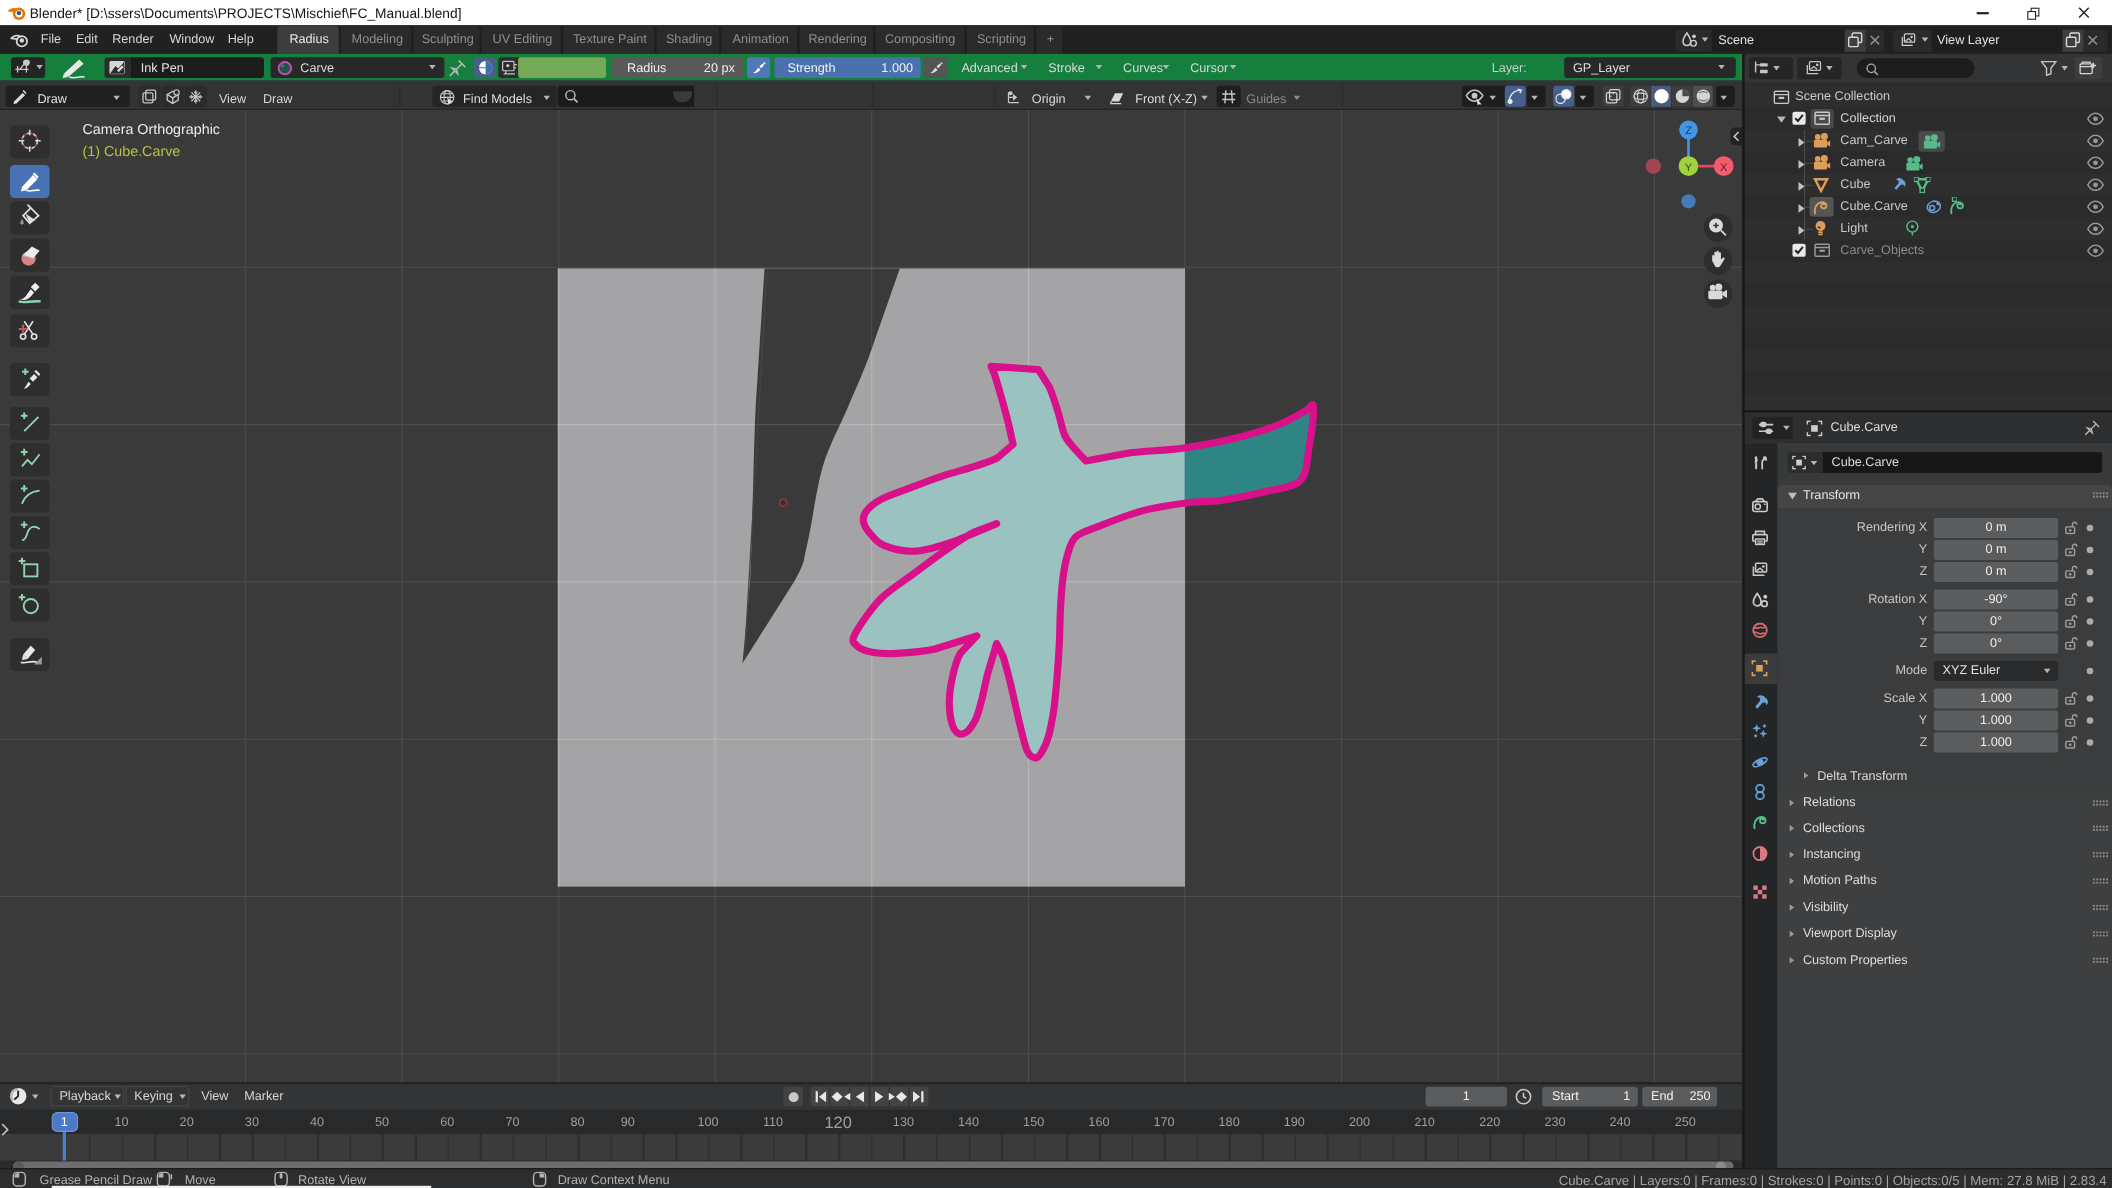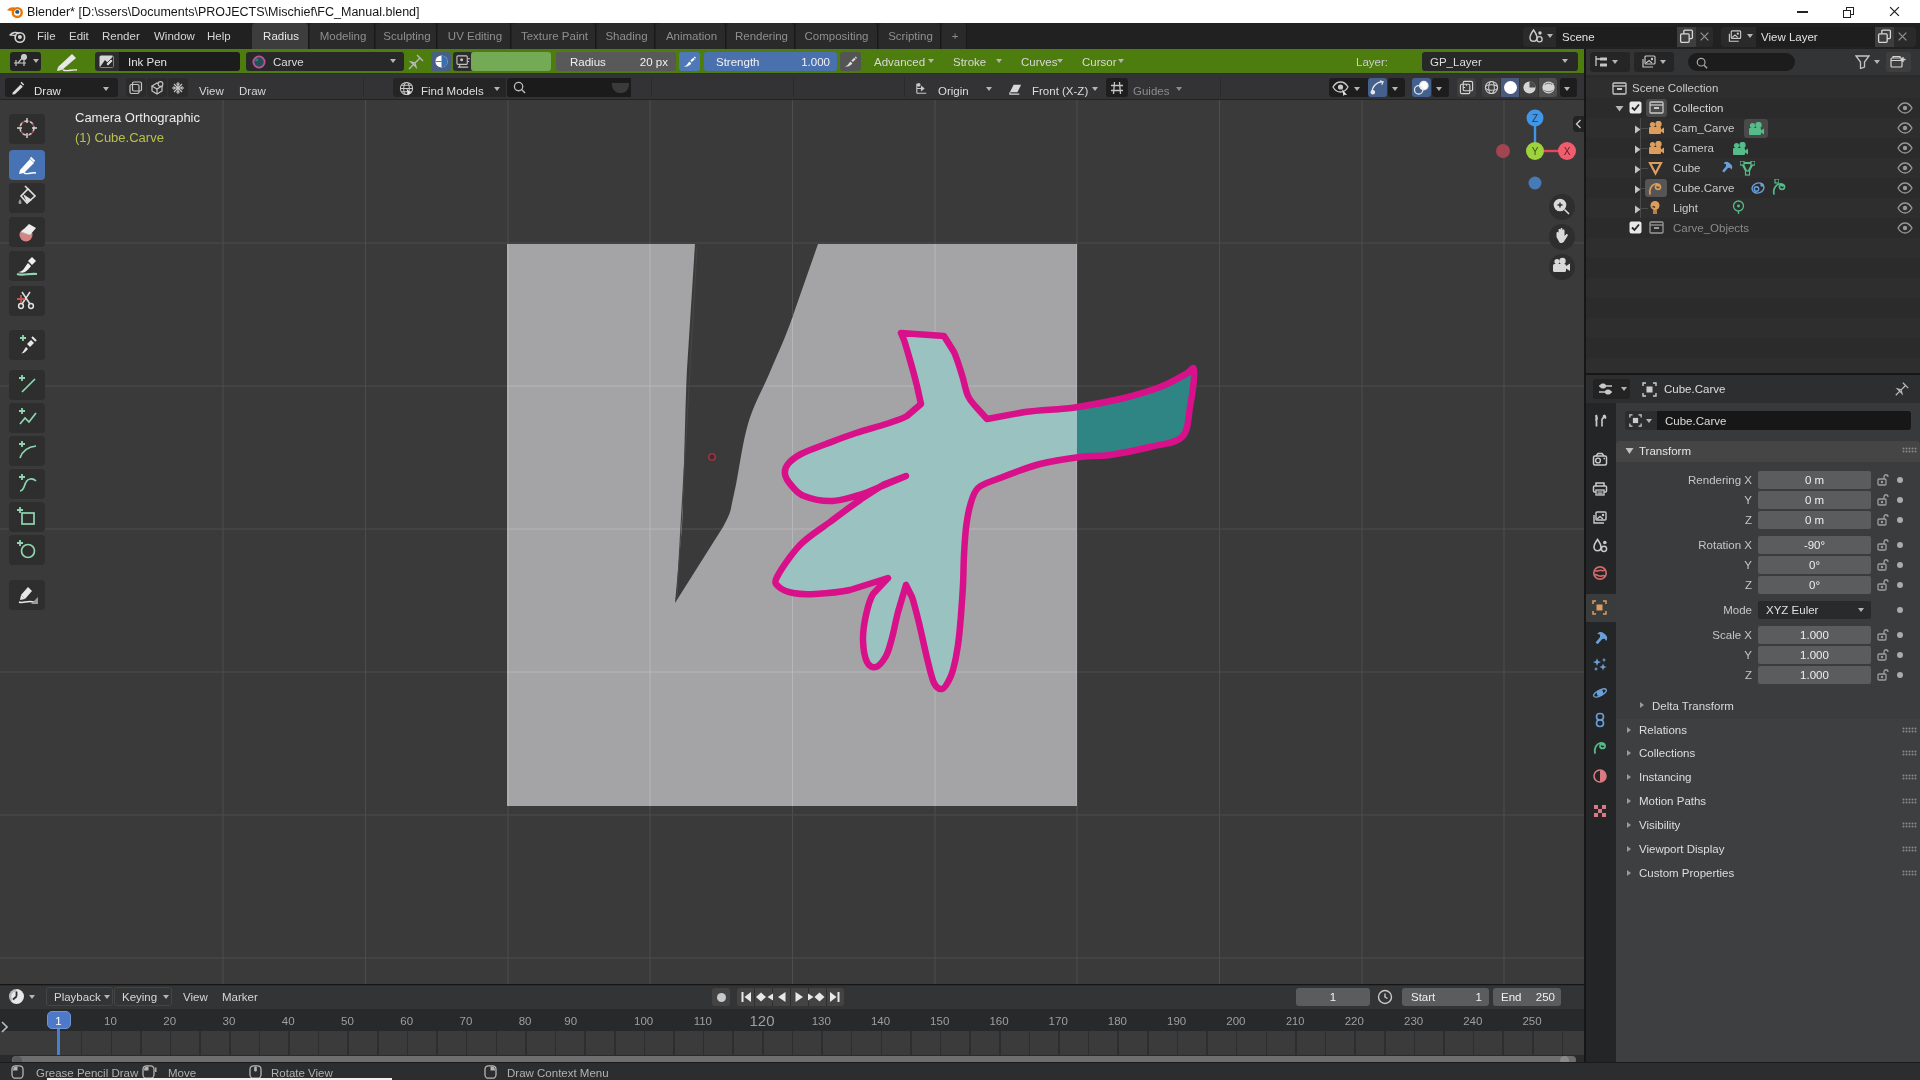--- a/index.html
+++ b/index.html
@@ -95,21 +95,21 @@
 <svg style="left:1877px;top:6px" width="15" height="15" viewBox="0 0 14 14">
       <g fill="none" stroke="#d8d8d8" stroke-width="1.2">
         <rect x="4.5" y="1" width="8" height="8" rx="1"></rect>
         <rect x="1.5" y="4.5" width="8" height="8" rx="1" fill="#3e3e3f"></rect>
       </g>
     </svg>
 <svg style="left:1897px;top:8px" width="11" height="11" viewBox="0 0 10 10">
       <path d="M1.5 1.5 L8.5 8.5 M8.5 1.5 L1.5 8.5" stroke="#909090" stroke-width="1.2"></path>
     </svg>
 </div>
-<div class="ab" style="left:0;top:49px;width:1584px;height:25px;background:#4d7c0f;border-bottom:1px solid #2f2f30">
+<div class="ab" style="left:0;top:49px;width:1584px;height:25px;background:#15803d;border-bottom:1px solid #2f2f30">
 <div class="ab rnd" style="left:10px;top:3px;width:31px;height:19px;background:#242424"></div>
 <svg style="left:13px;top:5px" width="16" height="15" viewBox="0 0 16 15">
       <g stroke="#c9c9c9" stroke-width="1.2" fill="none">
         <path d="M1 9 L13 9 M3 6 L3 12 M11 6 L11 12"></path>
         <path d="M5 9 L10 3"></path>
         <circle cx="11" cy="3" r="2.5" fill="#c9c9c9"></circle>
       </g>
     </svg>
 <span class="cv" style="left:33px;top:10px"></span>
 <svg style="left:50px;top:50px;top:2px" width="30" height="21" viewBox="0 0 30 21">
@@ -1223,17 +1223,18 @@
 <svg style="left:249px;top:2px" width="16" height="14" viewBox="0 0 16 14">
       <rect x="1" y="0.8" width="11" height="12.4" rx="3.5" fill="none" stroke="#b5b5b5" stroke-width="1.3"></rect>
       <rect x="5.2" y="1.5" width="2.6" height="5" rx="1.2" fill="#b5b5b5"></rect>
     </svg>
 <span class="tx" style="left:271px;top:0.5px;font-size:11.5px;color:#b2b2b2">Rotate View</span>
 <svg style="left:484px;top:2px" width="16" height="14" viewBox="0 0 16 14">
       <rect x="1" y="0.8" width="11" height="12.4" rx="3.5" fill="none" stroke="#b5b5b5" stroke-width="1.3"></rect>
       <path d="M11 5.5 L6.5 5.5 L6.5 1.5 L8 1.5 Q11 1.5 11 5.5 Z" fill="#b5b5b5"></path>
     </svg>
 <span class="tx" style="left:507px;top:0.5px;font-size:11.5px;color:#b2b2b2">Draw Context Menu</span>
+<div class="tx" style="left:1395px;top:0.5px;width:520px;text-align:right;font-size:12px;color:#a5a5a5">Cube.Carve | Layers:0 | Frames:0 | Strokes:0 | Points:0 | Objects:0/5 | Mem: 27.8 MiB | 2.83.4</div>
 <div class="ab" style="left:47px;top:15px;width:345px;height:3px;background:#f2f2f2"></div>
 </div>
 <div class="ab" style="left:1584px;top:49px;width:2px;height:1013px;background:#161616"></div>
 <div class="ab" style="left:1584px;top:373px;width:336px;height:2px;background:#161616"></div>
 <div class="ab" style="left:0;top:984px;width:1584px;height:1px;background:#161616"></div>
 <div class="ab" style="left:0;top:99px;width:1584px;height:1px;background:#232323"></div>
 </body></html>

